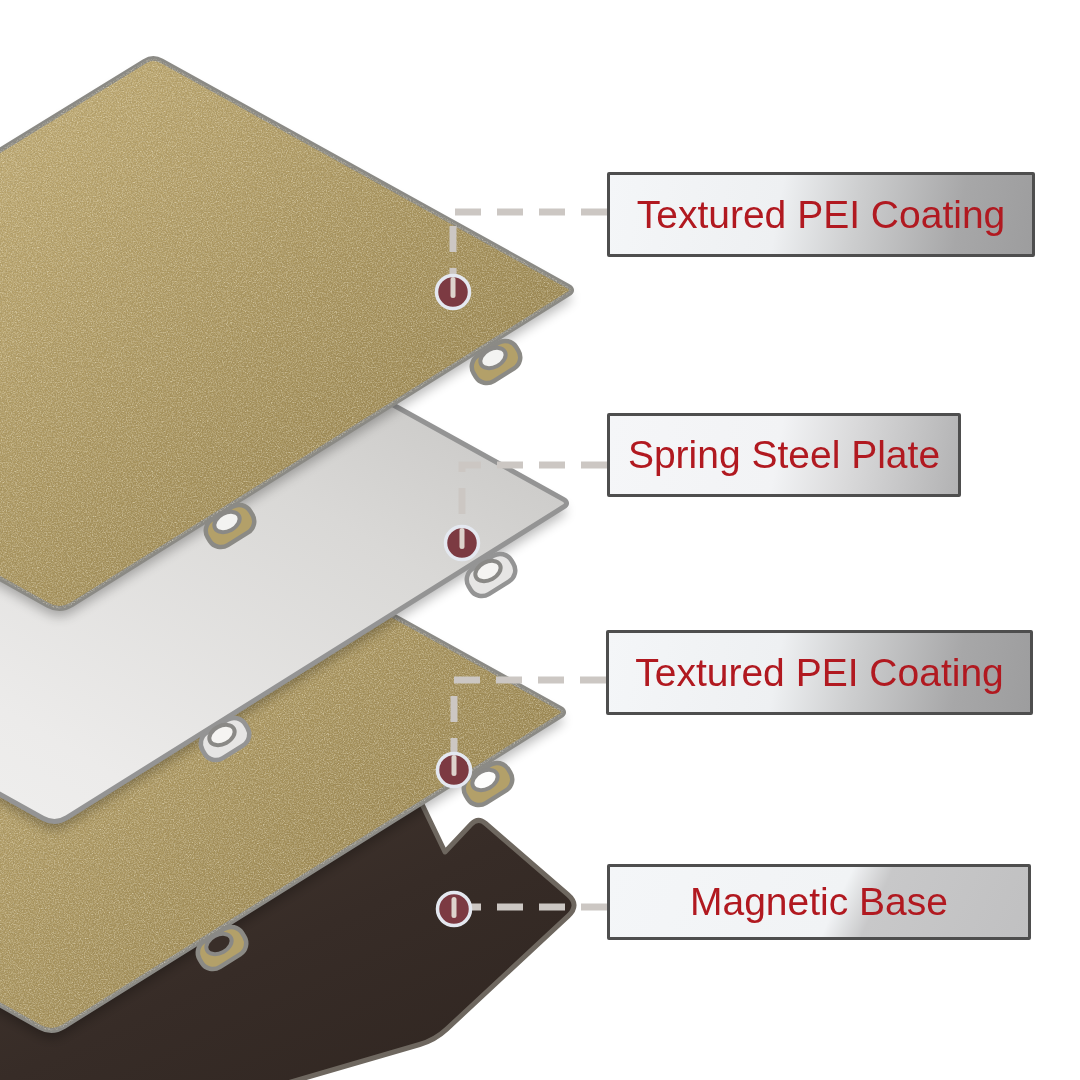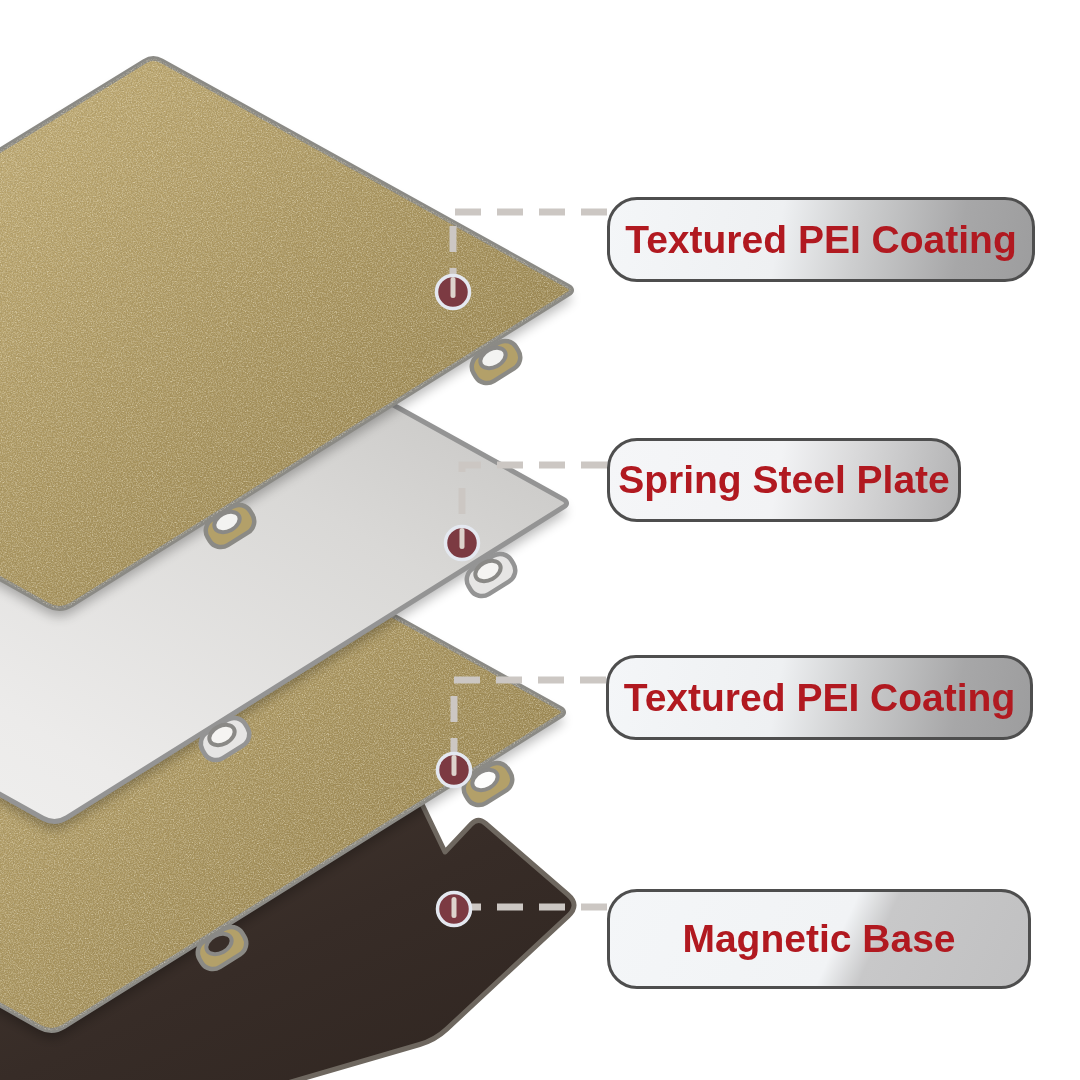--- a/index.html
+++ b/index.html
@@ -22,28 +22,27 @@
     width: 1080px;
     height: 1080px;
     display: block;
   }
   .label {
     position: absolute;
     display: flex;
     align-items: center;
     justify-content: center;
     box-sizing: border-box;
-    font-weight: 700;
+    font-weight: 400;
     font-size: 39px;
     letter-spacing: 0px;
     color: var(--label_text, #b11920);
     border: 3px solid var(--label_border, #4e4e4e);
-    border-radius: 30px;
+    border-radius: 2px;
     white-space: nowrap;
-    margin-top: 25px;
   }
   .label1, .label3 {
     background: linear-gradient(100deg, #f4f6f8 0%, #eef0f2 40%, #cdcecf 58%, #a7a7a8 82%, #9d9d9e 100%);
   }
   .label2 {
     background: linear-gradient(100deg, #f5f6f8 0%, #f2f3f5 48%, #dadadb 68%, #b2b2b3 100%);
   }
   .label4 {
     background: linear-gradient(115deg, #f4f6f8 0%, #f1f3f5 54%, #c8c8c9 63%, #c0c0c1 100%);
   }
@@ -183,15 +182,15 @@
       <rect class="marker-tick" x="451.5" y="897" width="5" height="21" rx="2.5"></rect>
     </g>
   </svg>
 
   <div class="label label1" style="left:607px; top:172px; width:428px; height:85px;">Textured PEI Coating</div>
 
   <div class="label label2" style="left:607px; top:413px; width:354px; height:84px;">Spring Steel Plate</div>
 
   <div class="label label3" style="left:606px; top:630px; width:427px; height:85px;">Textured PEI Coating</div>
 
-  <div class="label label4" style="left:607px; top:864px; width:424px; height:100px;">Magnetic Base</div>
+  <div class="label label4" style="left:607px; top:864px; width:424px; height:76px;">Magnetic Base</div>
 
 </div>
 
 </body></html>

